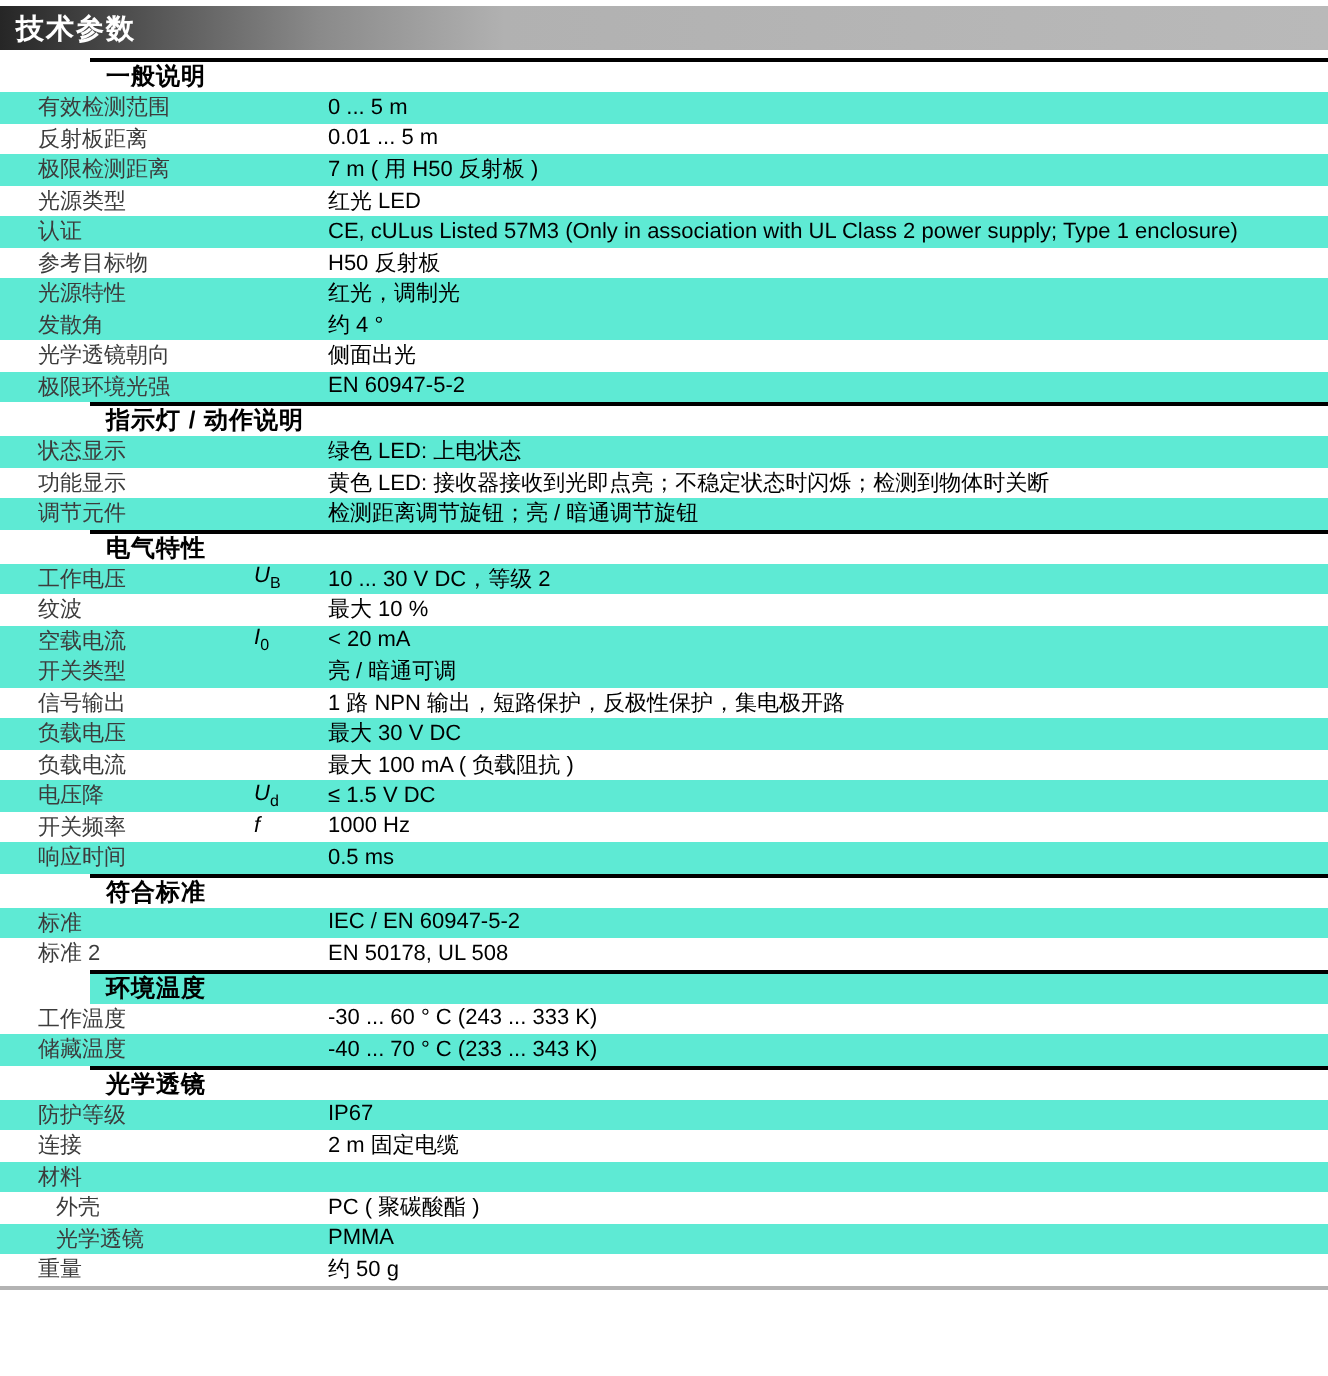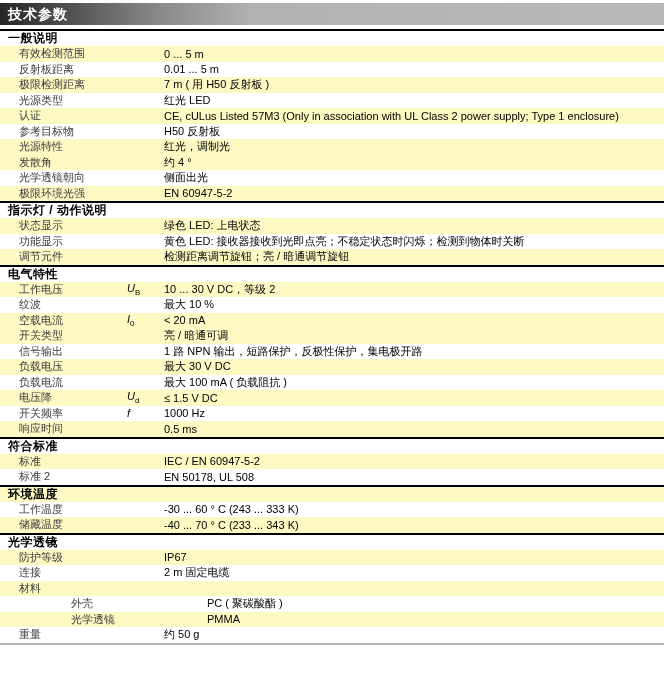--- a/index.html
+++ b/index.html
@@ -13,29 +13,29 @@
     margin-top:3px;height:22px;
     background:linear-gradient(90deg,#262626 0%,#4f4f4f 10%,#8a8a8a 24%,#b1b1b1 38%,#b9b9b9 100%);
     color:#ffffff;font-weight:bold;font-size:14px;line-height:22px;
     padding-left:8px;letter-spacing:1px;
   }
   .spec-table{margin-top:4px;border-bottom:2px solid #b3b3b3;}
   .row{display:flex;align-items:center;white-space:nowrap;box-sizing:border-box;}
   .row.header{
     height:17px;border-top:2px solid #000000;
     font-weight:bold;font-size:12px;color:#000000;
-    padding-left:8px;letter-spacing:0.5px;
+    padding-left:8px;letter-spacing:0.5px;margin-left:45px;
   }
   .row.data{height:15.5px;font-size:11px;}
-  .row.shade{background:#fef9c3;}
+  .row.shade{background:#5eead4;}
   .col-label{
     width:127px;box-sizing:border-box;padding-left:19px;
     color:#3c3c3c;overflow:hidden;flex:none;
   }
-  .col-label.indent{padding-left:28px;margin-left:43px;}
+  .col-label.indent{padding-left:28px;}
   .col-symbol{width:37px;flex:none;color:#000000;font-style:italic;}
   .col-symbol sub{font-style:normal;font-size:8px;}
   .col-value{flex:1;color:#000000;overflow:hidden;}
 </style>
 </head>
 <body>
 
 <div class="page">
   <div class="titlebar">
     <span>技术参数</span>

